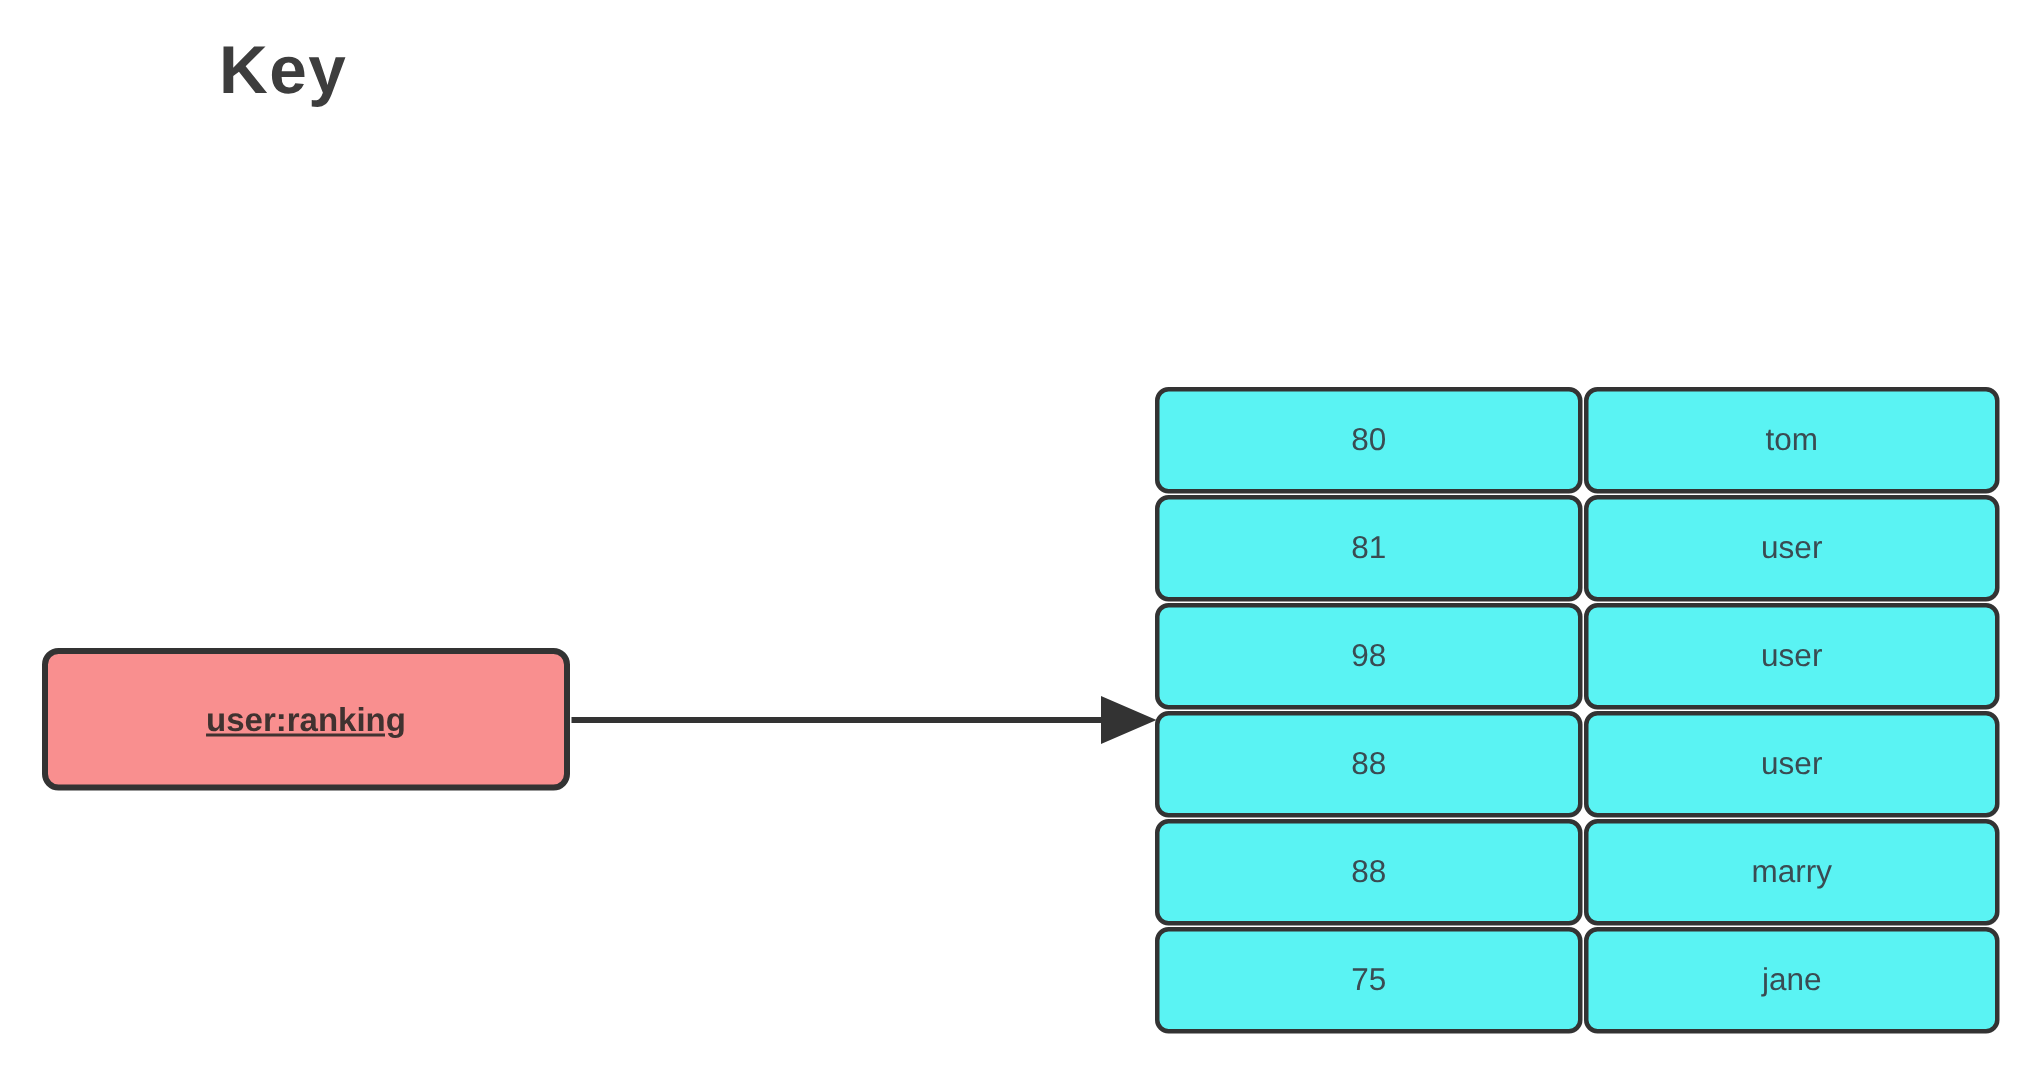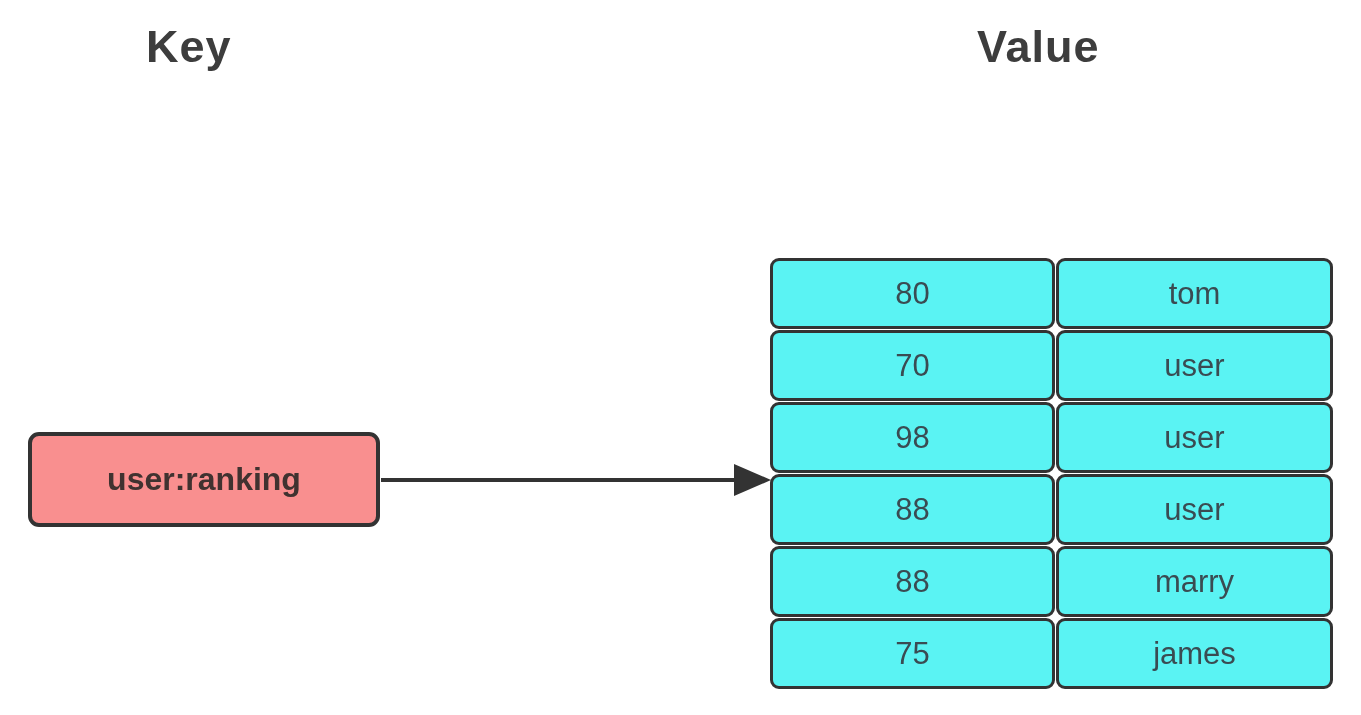--- a/index.html
+++ b/index.html
@@ -43,22 +43,23 @@
     height: 95px;
     background: var(--key-box-fill);
     border: 4px solid var(--stroke);
     border-radius: 11px;
     display: flex;
     align-items: center;
     justify-content: center;
   }
   .key-box span {
     font-weight: bold;
-    font-size: 32px;
+    font-size: 22px;
     color: var(--key-text);
+    text-decoration: underline;
   }
 
   .arrow-layer {
     position: absolute;
     left: 0; top: 0;
     width: 1361px;
     height: 715px;
     pointer-events: none;
   }
   .arrow-layer line   { stroke: var(--stroke); stroke-width: 4; }
@@ -74,61 +75,60 @@
     gap: 1px;
   }
   .zset-row { display: contents; }
   .cell {
     background: var(--cell-fill);
     border: 3px solid var(--stroke);
     border-radius: 9px;
     display: flex;
     align-items: center;
     justify-content: center;
-    font-size: 31px;
+    font-size: 21px;
     color: var(--cell-text);
   }
 </style>
 </head>
 <body>
 
 <div class="canvas">
 
   <div class="heading key">Key</div>
-  <div class="heading value">Value</div>
 
   <div class="key-box">
     <span>user:ranking</span>
   </div>
 
   <svg class="arrow-layer" viewBox="0 0 1361 715" xmlns="http://www.w3.org/2000/svg">
     <line x1="381" y1="480" x2="738" y2="480"></line>
     <polygon points="771,480 734,464 734,496"></polygon>
   </svg>
 
   <div class="zset-table">
     <div class="zset-row">
       <div class="cell score">80</div>
       <div class="cell member">tom</div>
     </div>
     <div class="zset-row">
-      <div class="cell score">70</div>
+      <div class="cell score">81</div>
       <div class="cell member">user</div>
     </div>
     <div class="zset-row">
       <div class="cell score">98</div>
       <div class="cell member">user</div>
     </div>
     <div class="zset-row">
       <div class="cell score">88</div>
       <div class="cell member">user</div>
     </div>
     <div class="zset-row">
       <div class="cell score">88</div>
       <div class="cell member">marry</div>
     </div>
     <div class="zset-row">
       <div class="cell score">75</div>
-      <div class="cell member">james</div>
+      <div class="cell member">jane</div>
     </div>
   </div>
 
 </div>
 
 </body></html>

